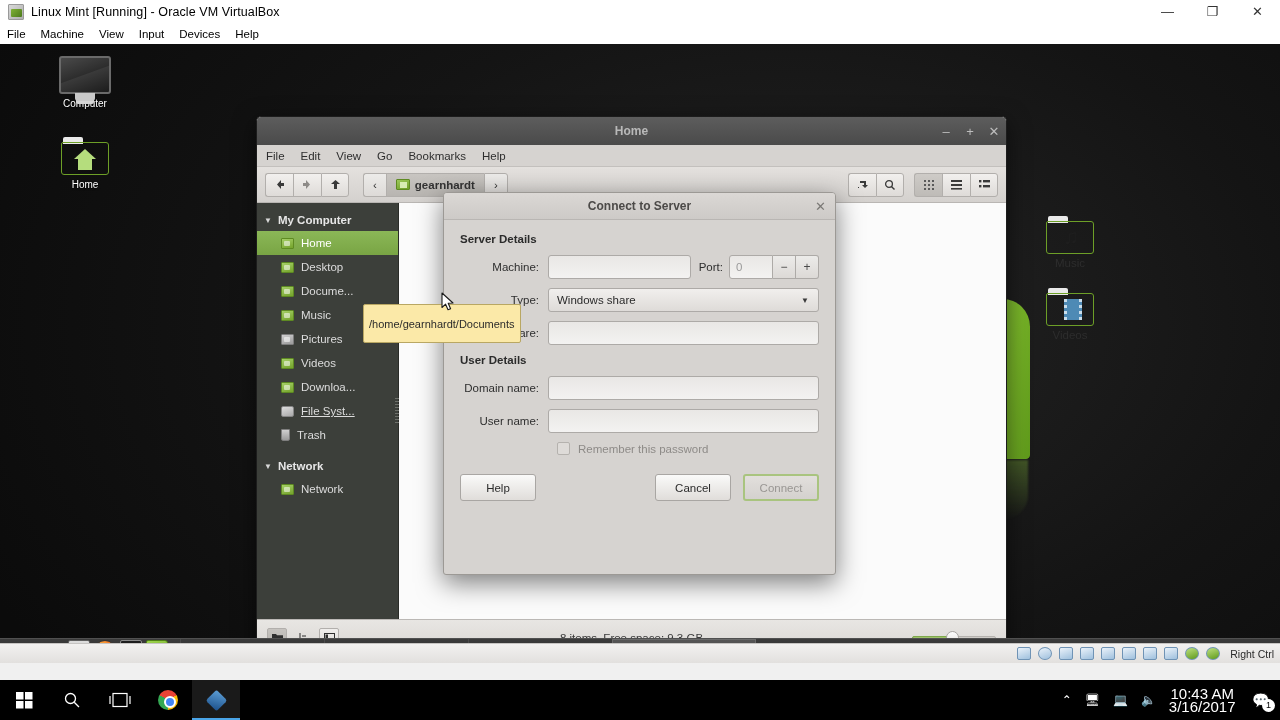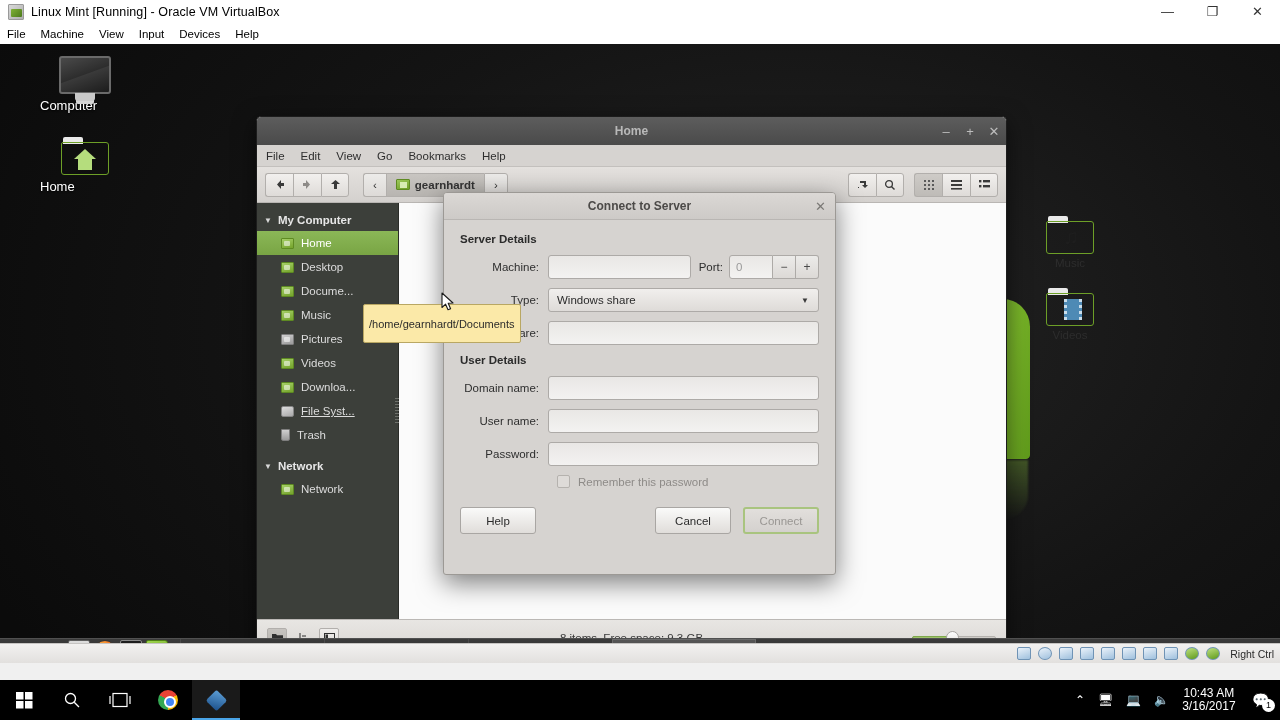--- a/index.html
+++ b/index.html
@@ -58,21 +58,21 @@
     background:linear-gradient(180deg,#e8e8e8,#cfcfcf);
     border-radius:20px 0 0 4px;
   }
   .wall-leaf-refl {
     position:absolute; left:978px; top:416px; width:50px; height:60px;
     background:linear-gradient(180deg,rgba(140,198,63,.35),rgba(140,198,63,0));
     border-radius:0 0 40px 40px; filter:blur(1px);
   }
 
   
-  .desk-icon { position:absolute; width:90px; text-align:left; color:#fff; font-size:13px; }
+  .desk-icon { position:absolute; width:90px; text-align:center; color:#fff; font-size:10px; }
   .desk-icon .lbl { display:block; margin-top:4px; text-shadow:0 1px 2px #000; }
   .monitor-ico {
     width:52px; height:38px; margin:0 auto; position:relative;
     background:linear-gradient(160deg,#4a4a4a 0%,#2d2d2d 48%,#3a3a3a 50%,#1c1c1c 100%);
     border:2px solid #6a6a6a; border-radius:3px;
   }
   .monitor-ico::after{
     content:""; position:absolute; left:50%; bottom:-9px; transform:translateX(-50%);
     width:20px; height:8px; background:#c9c9c9; border-radius:0 0 3px 3px;
     box-shadow:0 4px 0 -1px #d5d5d5;
@@ -366,21 +366,21 @@
     content:""; position:absolute; left:6px; top:6px; width:8px; height:8px;
     background:#4285f4; border:2px solid #fff; border-radius:50%;
   }
   .vbox-logo {
     width:19px; height:19px; position:relative;
     background:linear-gradient(150deg,#5d9fd6,#1b4f8a); border-radius:3px;
     transform:rotate(45deg) scale(.8);
   }
   #win-tray { margin-left:auto; display:flex; align-items:center; gap:13px; padding-right:10px; color:#fff; }
   #win-tray .ti { font-size:12px; }
-  #win-clock { font-size:12px; line-height:13px; text-align:center; color:#fff; }
+  #win-clock { font-size:15px; line-height:13px; text-align:center; color:#fff; }
   #win-notif { position:relative; margin-left:4px; font-size:14px; color:#fff; }
   #win-notif .badge {
     position:absolute; right:-5px; bottom:-4px; width:13px; height:13px; border-radius:50%;
     background:#fff; color:#000; font-size:9px; line-height:13px; text-align:center;
   }
 </style>
 </head>
 <body>
 
 <div id="vbox-window">
@@ -669,24 +669,20 @@
         <div class="dlg-row">
           <div class="dlg-label">Domain name:</div>
           <div class="dlg-input"></div>
         </div>
 
         <div class="dlg-row">
           <div class="dlg-label">User name:</div>
           <div class="dlg-input"></div>
         </div>
 
-        <div class="dlg-row">
-          <div class="dlg-label">Password:</div>
-          <div class="dlg-input"></div>
-        </div>
 
         <div class="chk-row">
           <div class="chk-box"></div>
           <div class="chk-label">Remember this password</div>
         </div>
 
         <div id="dlg-buttons">
           <div class="dlg-btn">Help</div>
           <div class="spacer"></div>
           <div class="dlg-btn" id="btn-cancel">Cancel</div>

